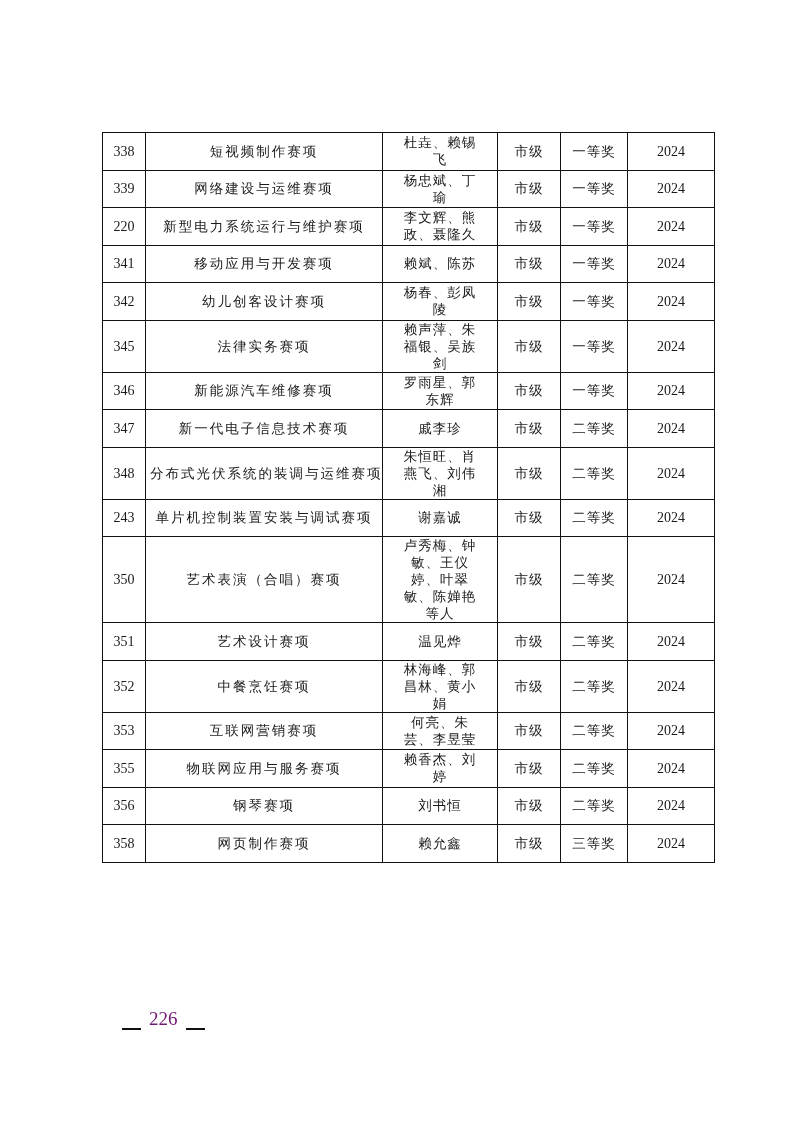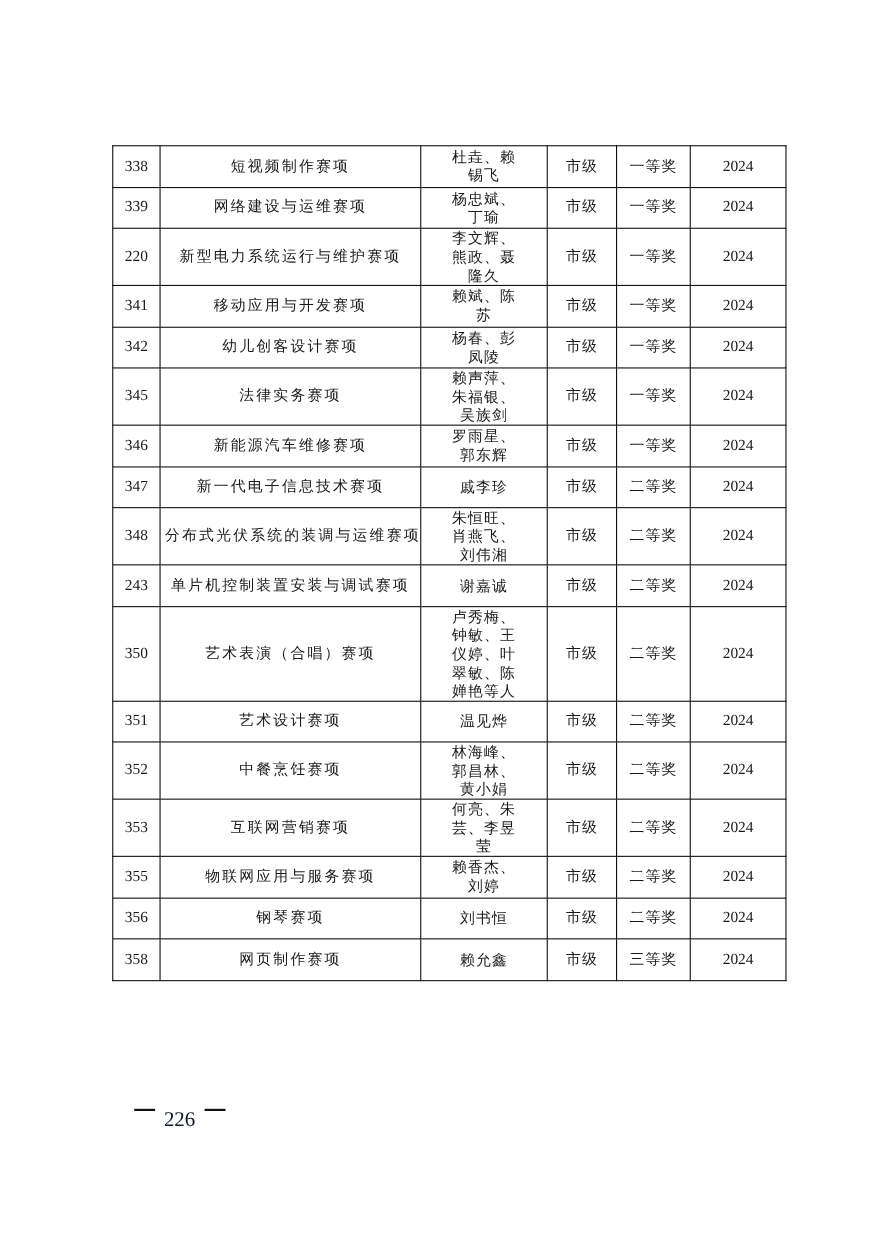--- a/index.html
+++ b/index.html
@@ -45,44 +45,43 @@
       font-family: "Liberation Serif", "DejaVu Serif", serif;
       letter-spacing: 0;
       font-size: 14px;
       margin-left: 20px;
     }
     table.awards td.event {
       letter-spacing: 2px;
       white-space: nowrap;
     }
     table.awards td.names {
-      padding: 0 28px;
+      padding: 0 14px;
       word-break: break-all;
-      font-family: Liberation Serif, serif;
     }
     table.awards tr.tall td {
       height: 77px;
     }
     col.c-num   { width: 43px; }
     col.c-event { width: 237px; }
     col.c-names { width: 115px; }
     col.c-level { width: 63px; }
     col.c-award { width: 67px; }
     col.c-year  { width: 87px; }
 
     .page-number {
       position: absolute;
       left: 122px;
       top: 1008px;
       font-family: "Liberation Serif", "DejaVu Serif", serif;
       font-size: 19px;
       display: flex;
-      align-items: flex-start;
+      align-items: flex-end;
       gap: 8px;
-      color: #0f172a;
+      color: #701a75;
     }
     .page-number .dash {
       display: inline-block;
       width: 19px;
       height: 2px;
       background: #111;
     }
   </style>
 </head>
 <body>

